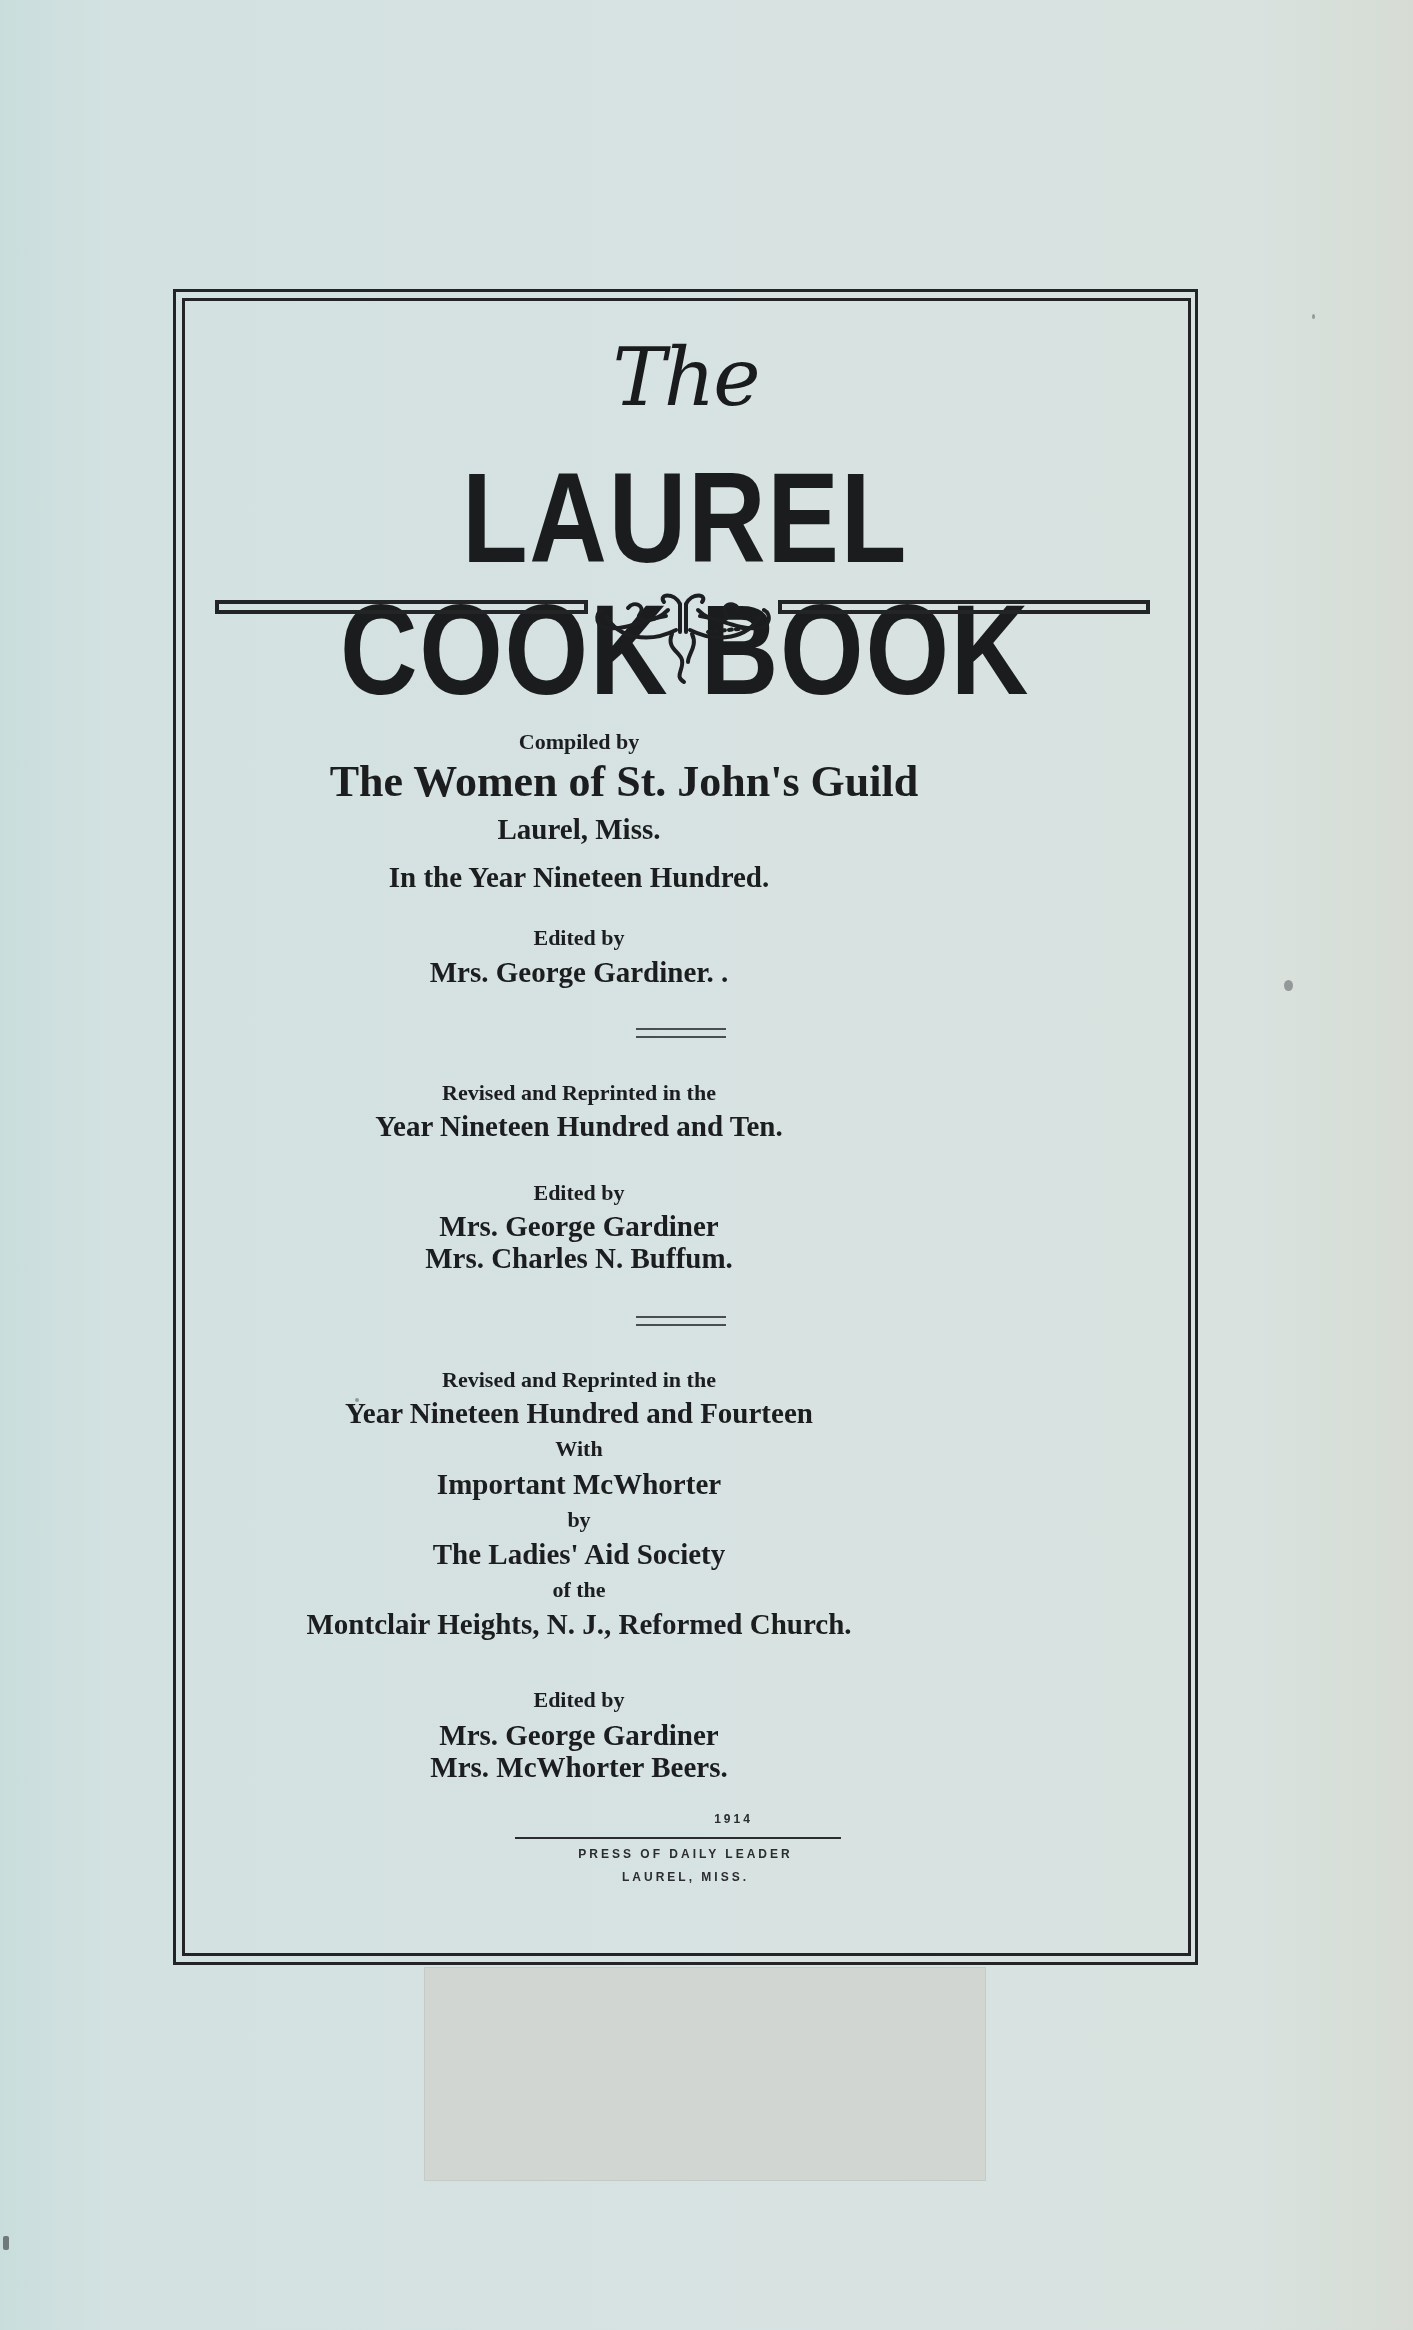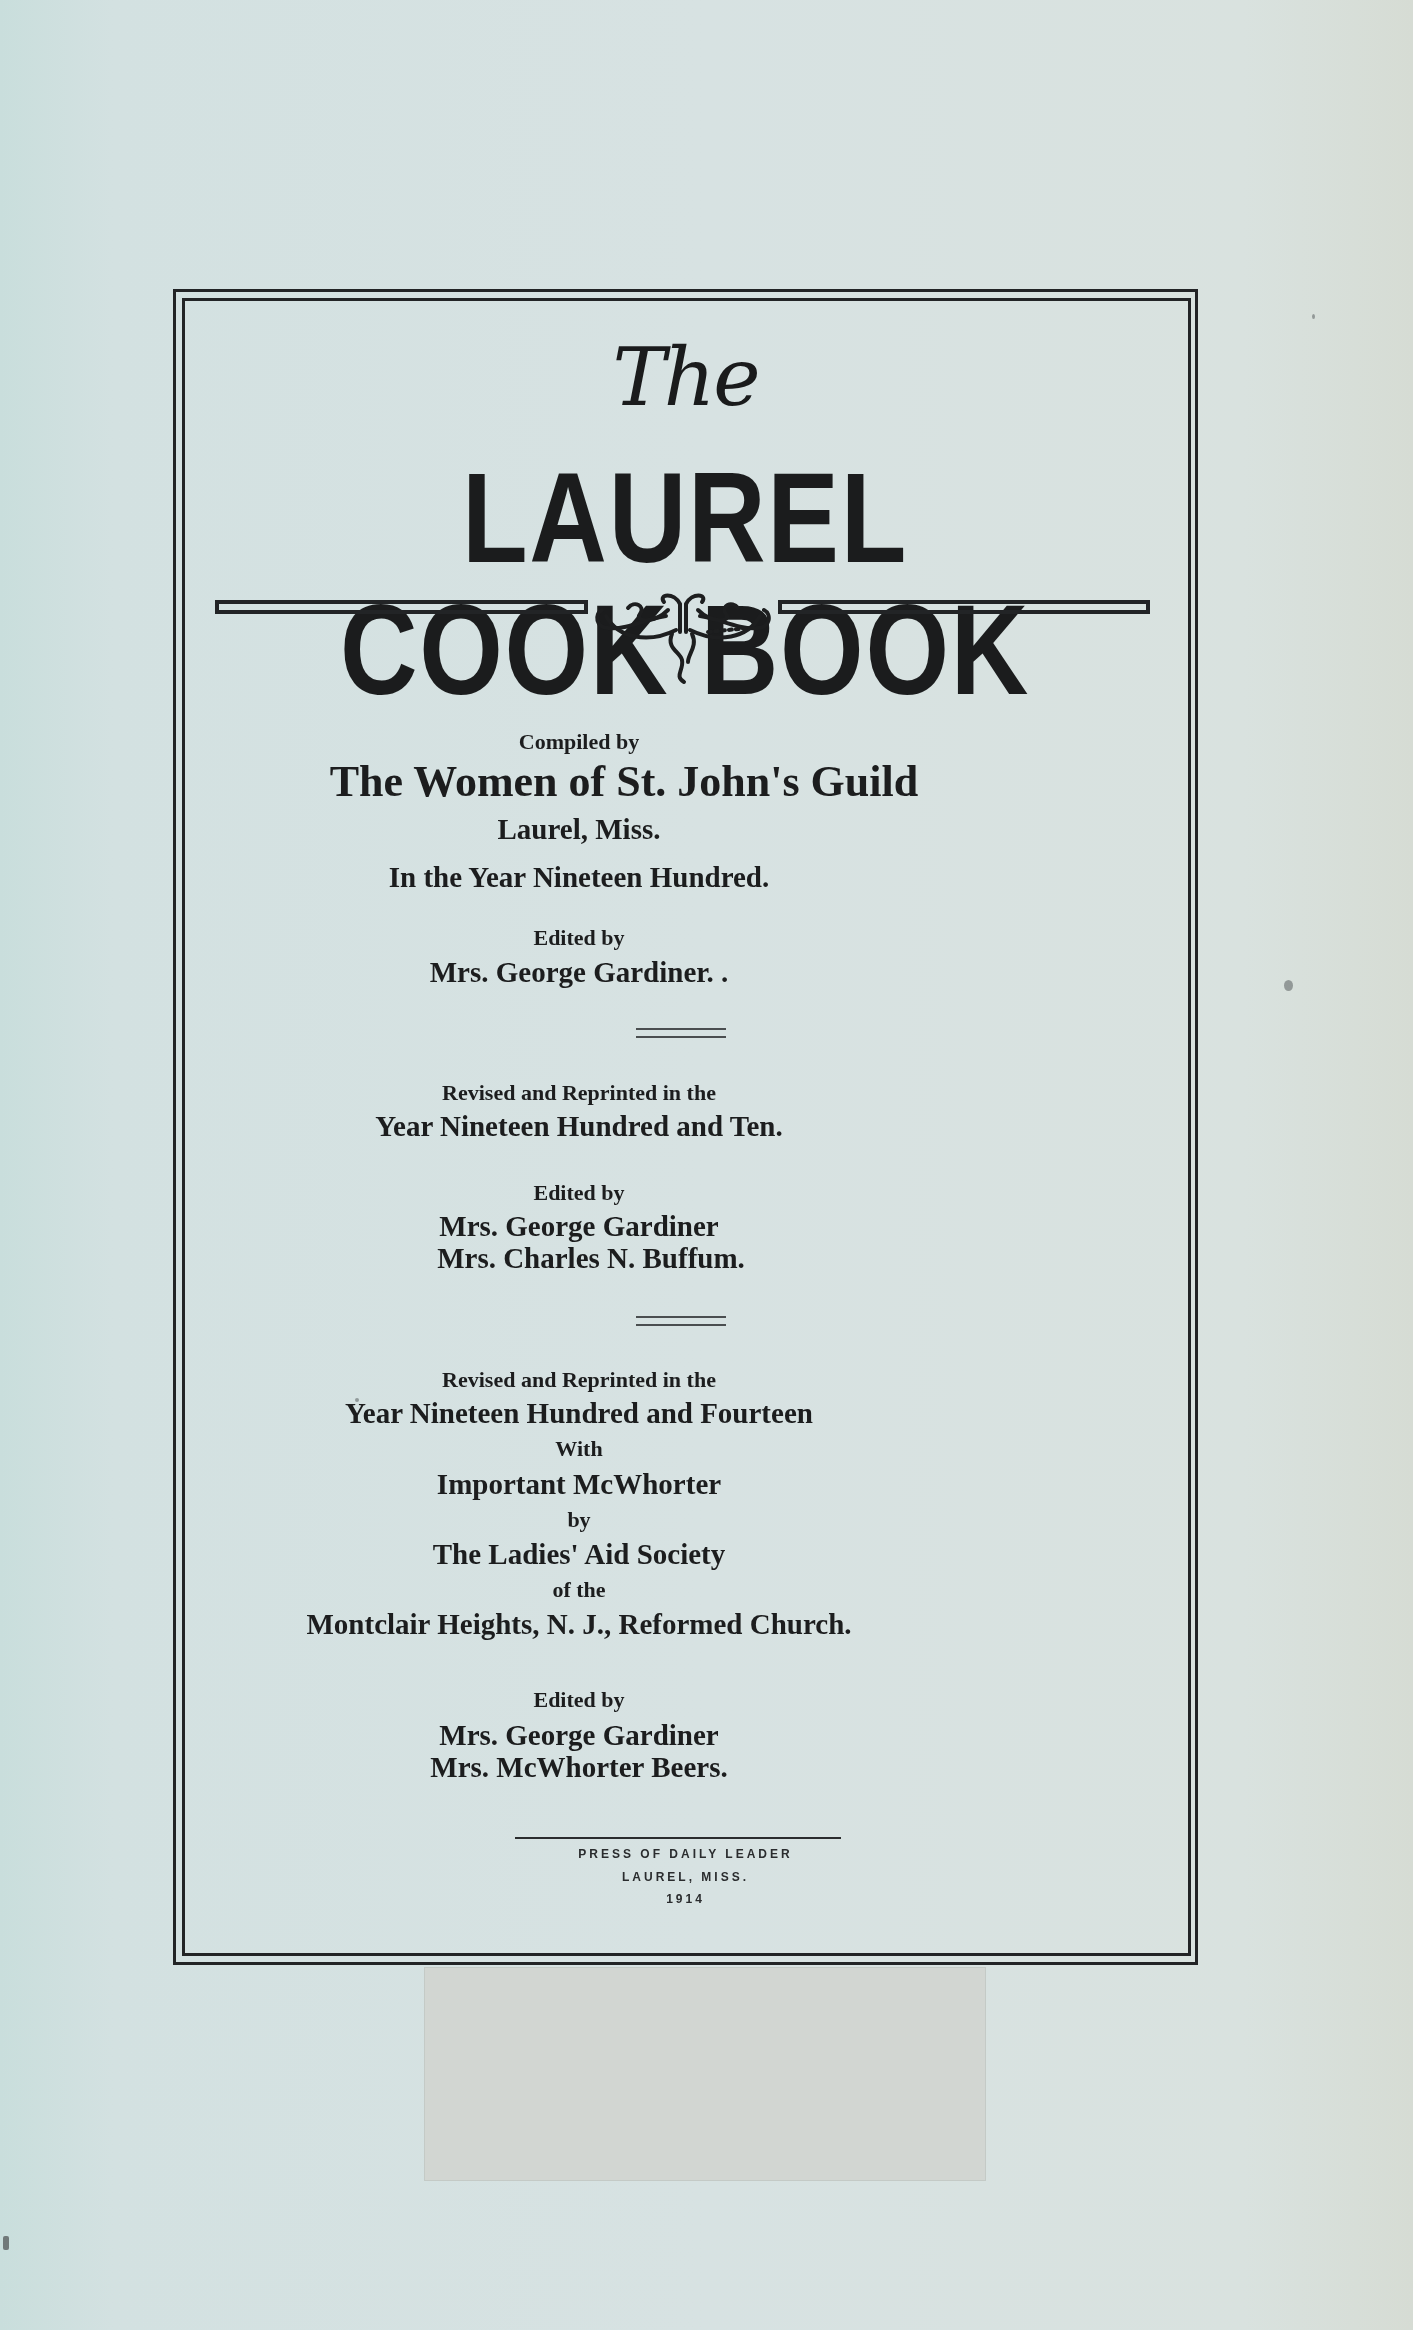--- a/index.html
+++ b/index.html
@@ -101,35 +101,35 @@
 <div class="line md" style="top:860px;">In the Year Nineteen Hundred.</div>
 <div class="line sm" style="top:925px;">Edited by</div>
 <div class="line md" style="top:955px;">Mrs. George Gardiner. .</div>
 
 <div class="divider" style="top:1028px;"></div>
 
 <div class="line sm" style="top:1080px;">Revised and Reprinted in the</div>
 <div class="line md" style="top:1109px;">Year Nineteen Hundred and Ten.</div>
 <div class="line sm" style="top:1180px;">Edited by</div>
 <div class="line md" style="top:1209px;">Mrs. George Gardiner</div>
-<div class="line md" style="top:1241px;padding-left:12px;">Mrs. Charles N. Buffum.</div>
+<div class="line md" style="top:1241px;">Mrs. Charles N. Buffum.</div>
 
 <div class="divider" style="top:1316px;"></div>
 
 <div class="line sm" style="top:1367px;">Revised and Reprinted in the</div>
 <div class="line md" style="top:1396px;">Year Nineteen Hundred and Fourteen</div>
 <div class="line sm" style="top:1436px;">With</div>
 <div class="line md" style="top:1467px;">Important McWhorter</div>
 <div class="line sm" style="top:1507px;">by</div>
 <div class="line md" style="top:1537px;">The Ladies' Aid Society</div>
 <div class="line sm" style="top:1577px;">of the</div>
 <div class="line md" style="top:1607px;">Montclair Heights, N. J., Reformed Church.</div>
 <div class="line sm" style="top:1687px;">Edited by</div>
 <div class="line md" style="top:1718px;">Mrs. George Gardiner</div>
 <div class="line md" style="top:1750px;">Mrs. McWhorter Beers.</div>
 
 <div class="press-rule"></div>
 <div class="press" style="top:1843px;">PRESS OF DAILY LEADER</div>
 <div class="press" style="top:1866px;">LAUREL, MISS.</div>
-<div class="press" style="top:1888px;">1914</div>
+<div class="press" style="top:1808px;padding-left:48px;">1914</div>
 
 <div class="label">
 </div>
 
 </body></html>

